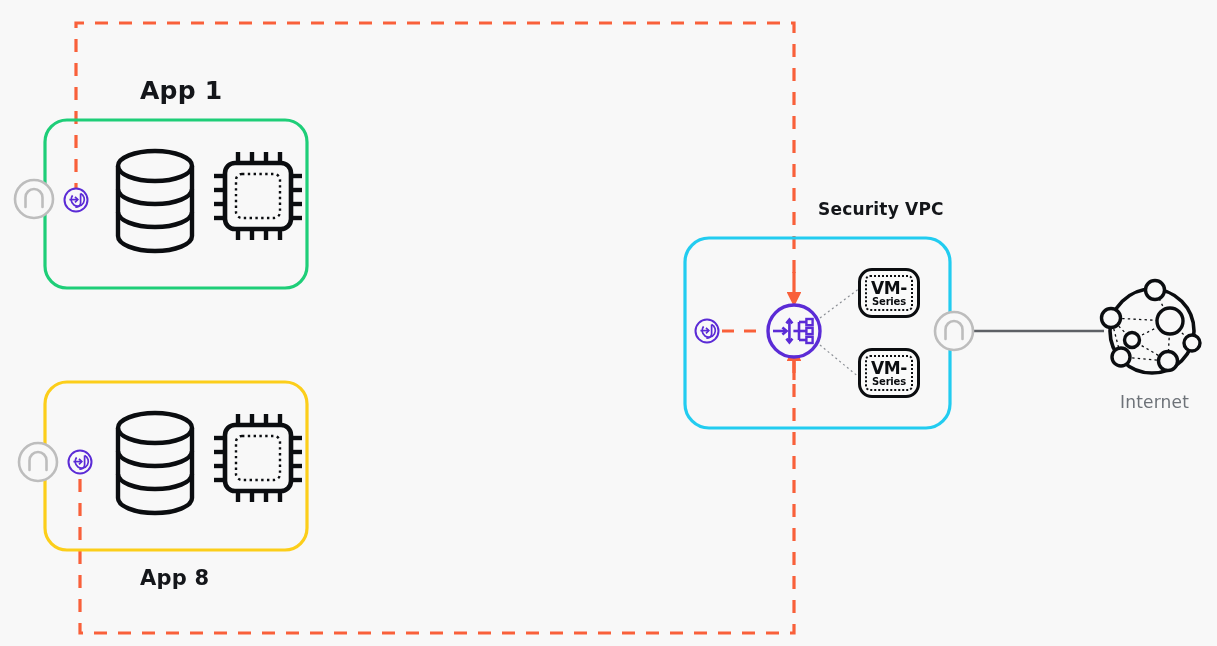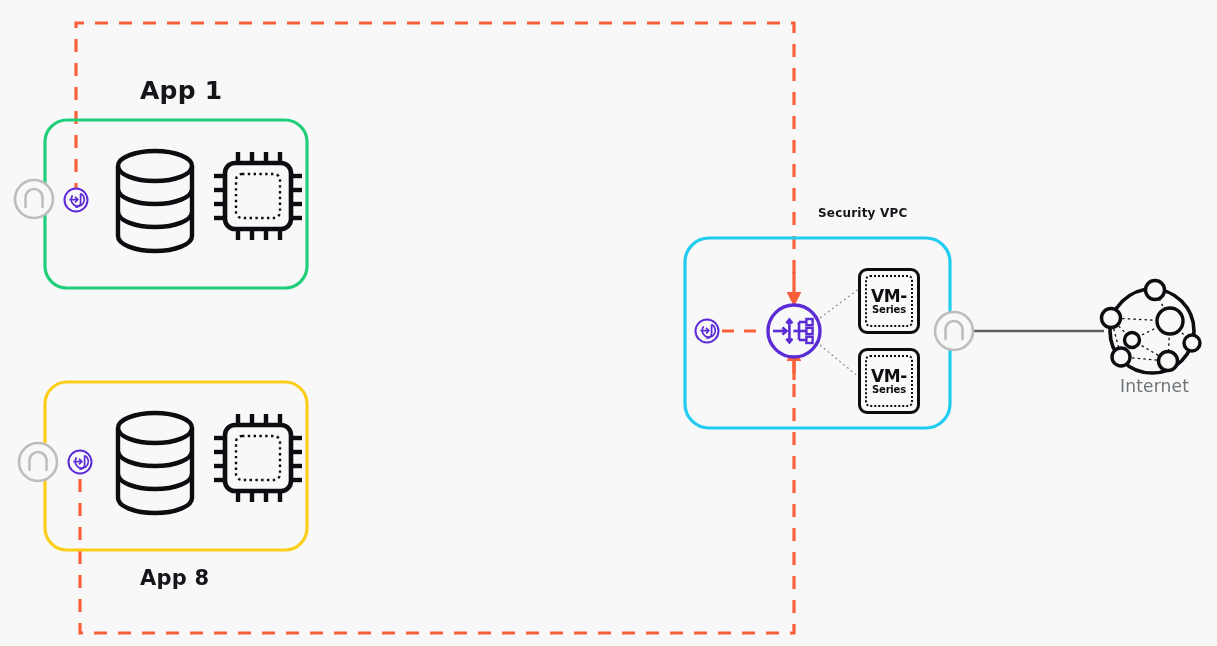--- a/index.html
+++ b/index.html
@@ -30,31 +30,31 @@
   }
   .lbl {
     position: absolute;
     font-family: "DejaVu Sans", sans-serif;
     font-weight: bold;
     color: #14161a;
     white-space: nowrap;
   }
   .lbl-app1 { left: 140px; top: 76px; font-size: 25px; letter-spacing: .2px; }
   .lbl-app2 { left: 140px; top: 566px; font-size: 21px; letter-spacing: .2px; }
-  .lbl-svpc { left: 818px; top: 206px; font-size: 12px; letter-spacing: .2px; }
+  .lbl-svpc { left: 818px; top: 199px; font-size: 17px; letter-spacing: .2px; }
   .lbl-internet {
-    left: 1120px; top: 376px; font-size: 17px;
+    left: 1120px; top: 392px; font-size: 17px;
     font-weight: normal; color: #6d7278; letter-spacing: .2px;
   }
   .vmbox {
     position: absolute;
     width: 62px;
-    height: 66px;
+    height: 50px;
     border: 3px solid #0b0d10;
-    border-radius: 9px;
+    border-radius: 14px;
     background: #fafafa;
     box-sizing: border-box;
   }
   .vmbox .inner {
     position: absolute;
     inset: 4px;
     border: 2px dotted #0b0d10;
     border-radius: 5px;
     display: flex;
     flex-direction: column;

